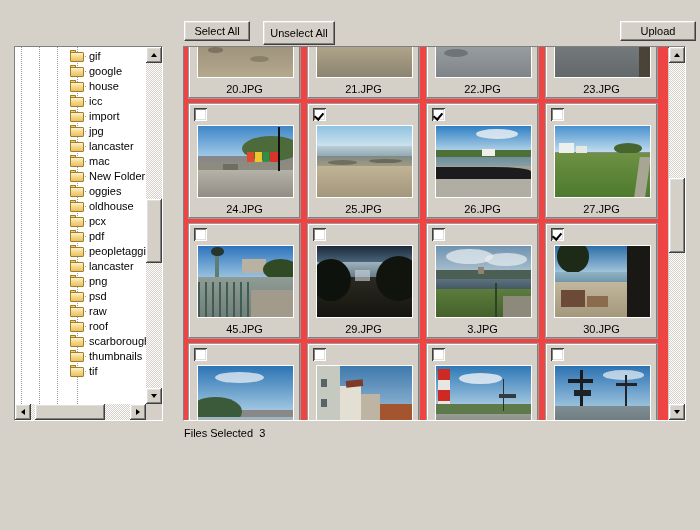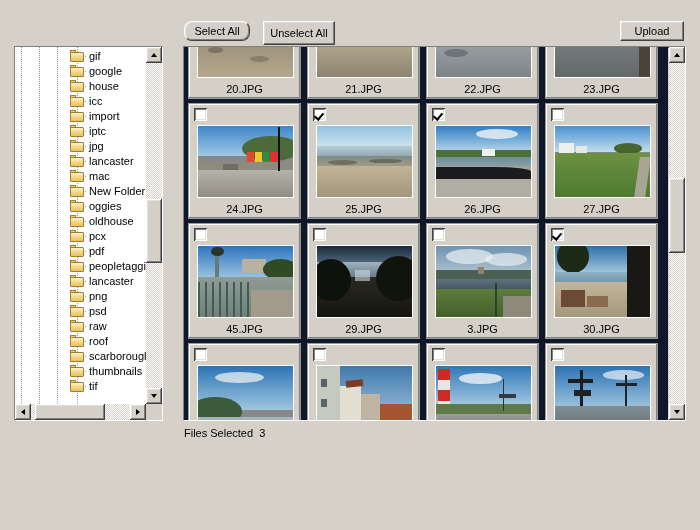--- a/index.html
+++ b/index.html
@@ -21,23 +21,23 @@
     border-right:1px solid #404040;
     border-bottom:1px solid #404040;
     box-shadow: inset -1px -1px 0 #808080, inset 1px 1px 0 #dfdfdf;
     font-family:"Liberation Sans", sans-serif;
     font-size:11px;color:#000;
     display:flex;align-items:center;justify-content:center;
     cursor:default;
     padding:0;
   }
 
-  #btn-select-all{left:184px;top:21px;width:66px;height:20px;border-radius:8px;}
+  #btn-select-all{left:184px;top:21px;width:66px;height:20px;}
   #btn-unselect-all{left:263px;top:21px;width:72px;height:24px;}
-  #btn-upload{left:620px;top:21px;width:64px;height:20px;}
+  #btn-upload{left:620px;top:21px;width:76px;height:20px;}
 
   
   .sunken{
     position:absolute;
     background:#ffffff;
     border-top:1px solid #808080;
     border-left:1px solid #808080;
     border-right:1px solid #ffffff;
     border-bottom:1px solid #ffffff;
     box-shadow: inset 1px 1px 0 #404040, inset -1px -1px 0 #dfdfdf;
@@ -126,21 +126,21 @@
   .sb-thumb{
     position:absolute;background:#d4d0c8;
     box-shadow: inset -1px -1px 0 #404040, inset 1px 1px 0 #ffffff,
                 inset -2px -2px 0 #808080, inset 2px 2px 0 #dfdfdf;
     cursor:default;
   }
 
   
   #grid-panel{left:183px;top:46px;width:501px;height:373px;overflow:hidden;background:#d4d0c8;}
   #grid-clip{
-    position:absolute;left:0;top:0;right:17px;bottom:0;overflow:hidden;background:#0f172a;
+    position:absolute;left:0;top:0;right:17px;bottom:0;overflow:hidden;background:#ef4444;
   }
   #grid-inner{position:absolute;left:4px;top:-64px;width:470px;}
   .row{display:flex;gap:6px;margin-bottom:4px;}
   .tile{
     width:113px;height:116px;
     background:#d4d0c8;
     box-shadow: inset -1px -1px 0 #808080, inset 1px 1px 0 #ffffff;
     border:1px solid #9a9a9a;
     box-sizing:border-box;
     position:relative;
@@ -229,28 +229,20 @@
             </div>
             <span class="tlabel">icc</span>
           </div>
           <div class="tnode">
             <div class="hline"></div>
             <div class="fico">
               <div class="tab"></div>
               <div class="body"></div>
             </div>
             <span class="tlabel">import</span>
-          </div>
-          <div class="tnode">
-            <div class="hline"></div>
-            <div class="fico">
-              <div class="tab"></div>
-              <div class="body"></div>
-            </div>
-            <span class="tlabel">iptc</span>
           </div>
           <div class="tnode">
             <div class="hline"></div>
             <div class="fico">
               <div class="tab"></div>
               <div class="body"></div>
             </div>
             <span class="tlabel">jpg</span>
           </div>
           <div class="tnode">

